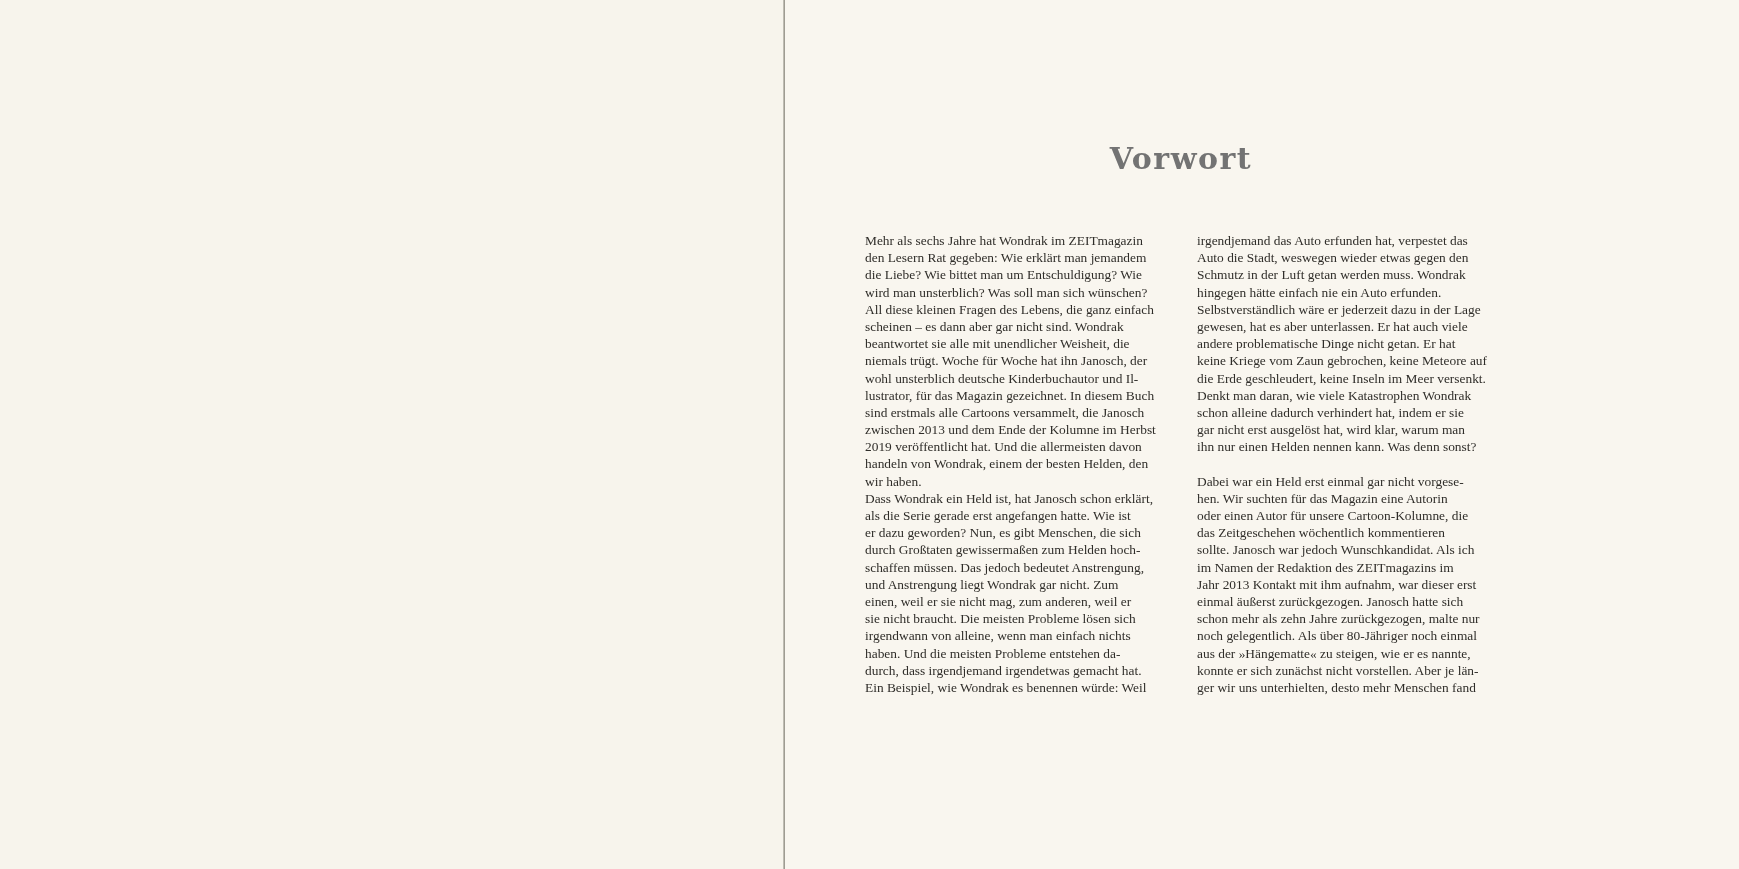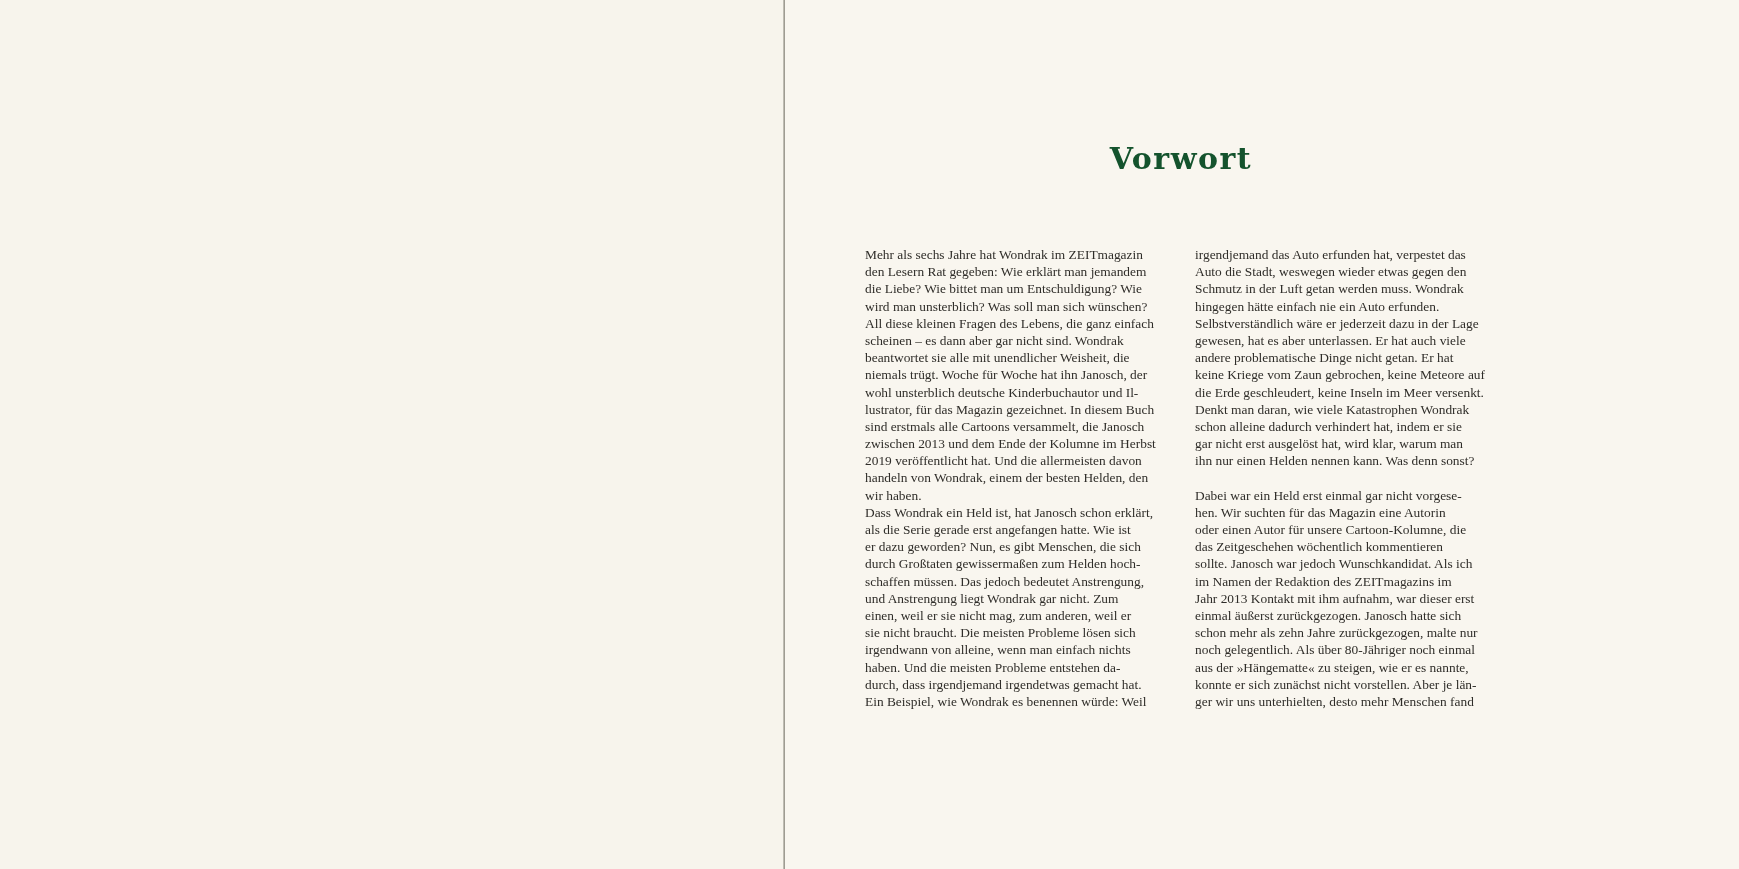--- a/index.html
+++ b/index.html
@@ -17,42 +17,42 @@
     background: linear-gradient(to right, #cfccc2, #8f8c83);
   }
   .page-right { left: 785px; width: 954px; background: #f9f6ef; }
   .title {
     position: absolute; top: 141px; left: 80px; width: 632px;
     text-align: center;
     font-family: "DejaVu Serif", serif;
     font-size: 30px; font-weight: bold; letter-spacing: 1.5px;
   }
   .text-block {
-    position: absolute; top: 246px; left: 80px; width: 640px;
-    display: flex; gap: 22px;
+    position: absolute; top: 232px; left: 80px; width: 640px;
+    display: flex; gap: 22px; justify-content: space-between;
   }
   .column { width: 308px; font-size: 13.4px; color: #2f2d29; }
   .line {
     height: 17.2px; line-height: 17.2px;
     white-space: nowrap; overflow: visible;
   }
   .line.blank { height: 17.2px; }
 </style>
 </head>
 <body>
 
 <div class="spread">
 
   <div class="page page-left"></div>
 
   <div class="gutter"></div>
 
   <div class="page page-right">
 
-    <h1 class="title" style="color: #14532d;">Vorwort</h1>
+    <h1 class="title" style="color: #737373;">Vorwort</h1>
 
     <div class="text-block">
       <div class="column">
           <div class="line">Mehr als sechs Jahre hat Wondrak im ZEITmagazin</div>
           <div class="line">den Lesern Rat gegeben: Wie erklärt man jemandem</div>
           <div class="line">die Liebe? Wie bittet man um Entschuldigung? Wie</div>
           <div class="line">wird man unsterblich? Was soll man sich wünschen?</div>
           <div class="line">All diese kleinen Fragen des Lebens, die ganz einfach</div>
           <div class="line">scheinen – es dann aber gar nicht sind. Wondrak</div>
           <div class="line">beantwortet sie alle mit unendlicher Weisheit, die</div>

